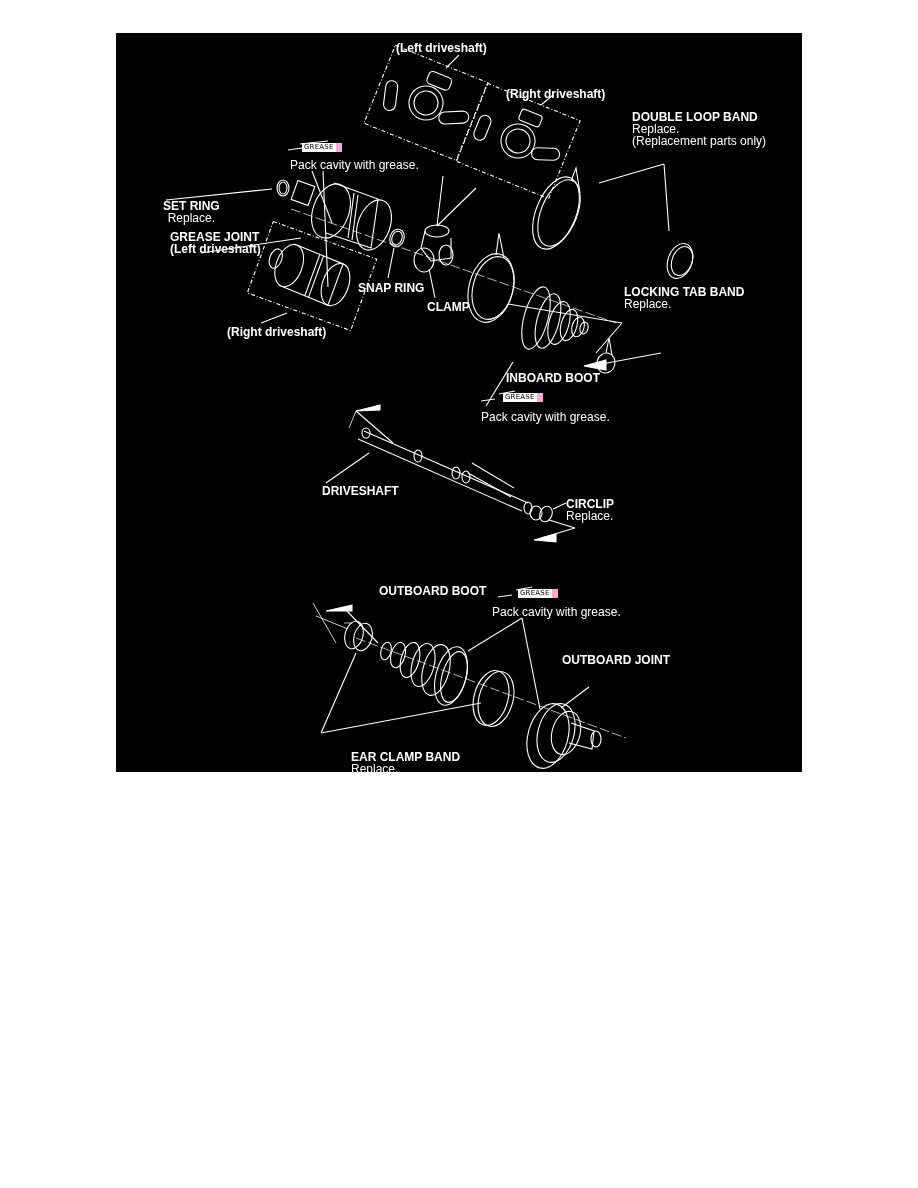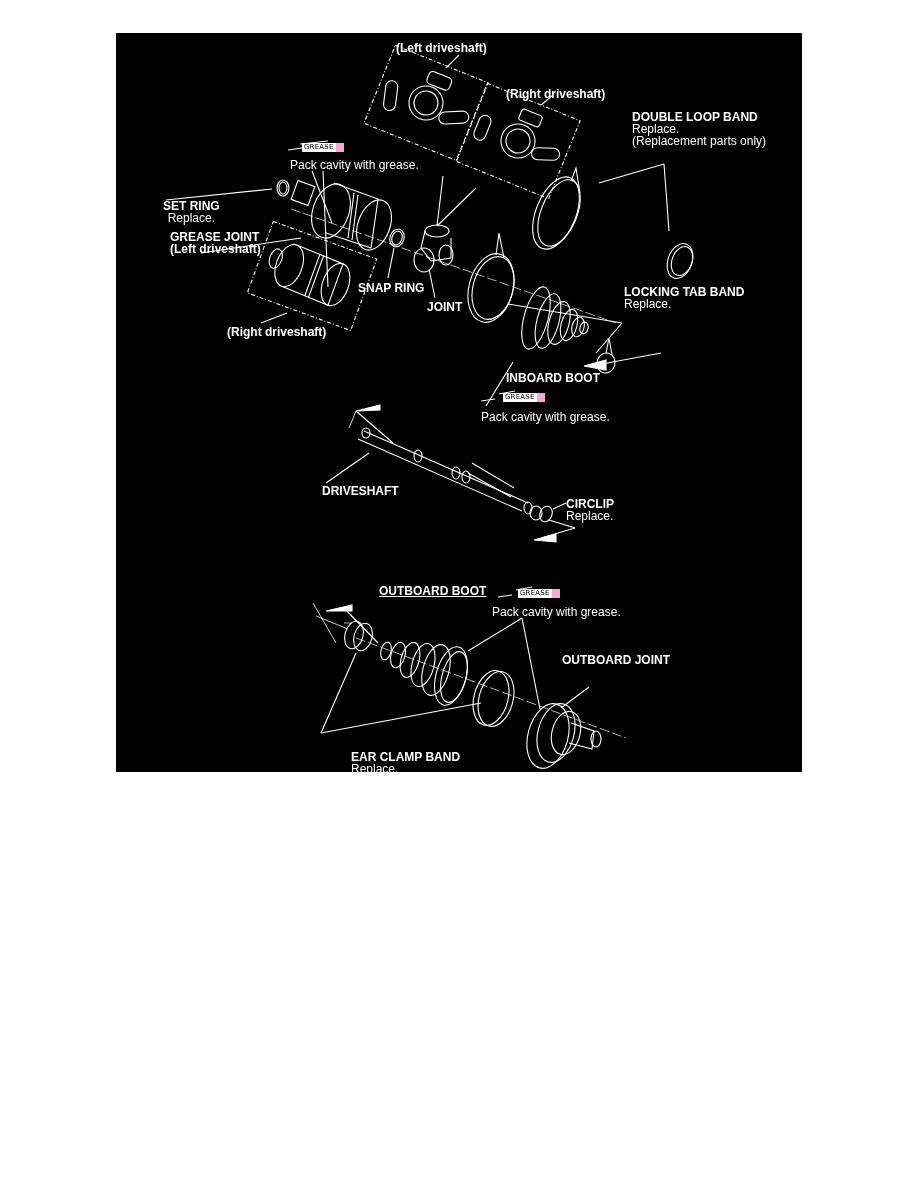--- a/index.html
+++ b/index.html
@@ -3,21 +3,21 @@
   <meta charset="utf-8">
   <style>
     html, body { margin: 0; padding: 0; background: #ffffff; }
     body { width: 918px; height: 1188px; position: relative; overflow: hidden; font-family: "Liberation Sans", sans-serif; }
     .panel { position: absolute; left: 116px; top: 33px; width: 686px; height: 739px; background: #000000; }
     .panel svg.art { position: absolute; left: 0; top: 0; width: 686px; height: 739px; }
     .lbl { position: absolute; color: #ffffff; font-size: 12px; line-height: 12px; white-space: nowrap; }
     .lbl b { font-weight: bold; display: block; }
     .lbl span { display: block; font-weight: normal; }
     .grease { position: absolute; }
-    .grease-tag { position: absolute; left: 14px; top: 3px; height: 9px; padding: 0 2px; background: #ffffff; color: #000000; font-size: 7px; line-height: 9px; font-family: "DejaVu Sans", sans-serif; letter-spacing: 0.2px; border-right: 8px solid #f9a8d4; }
+    .grease-tag { position: absolute; left: 14px; top: 3px; height: 9px; padding: 0 2px; background: #ffffff; color: #000000; font-size: 7px; line-height: 9px; font-family: "DejaVu Sans", sans-serif; letter-spacing: 0.2px; border-right: 6px solid #f9a8d4; }
   </style>
 </head>
 <body>
 
 <div class="panel">
   <svg class="art" viewBox="0 0 686 739" fill="none" stroke="#ffffff" stroke-width="1.1">
 
     <g transform="translate(310,70) rotate(22)">
       <rect x="-50" y="-42" width="100" height="84" stroke-dasharray="4 2 1 2"></rect>
       <circle cx="0" cy="0" r="17"></circle>
@@ -206,21 +206,21 @@
 
   <div class="lbl" style="left:54px;top:198px;">
     <b>GREASE JOINT</b>
     <b>(Left driveshaft)</b>
   </div>
 
   <div class="lbl" style="left:242px;top:249px;">
       <b>SNAP RING</b>
     </div>
   <div class="lbl" style="left:311px;top:268px;">
-      <b>JOINT</b>
+      <b>CLAMP</b>
     </div>
   <div class="lbl" style="left:111px;top:293px;">
       <b>(Right driveshaft)</b>
     </div>
 
   <div class="lbl" style="left:508px;top:253px;">
     <b>LOCKING TAB BAND</b>
     <span>Replace.</span>
   </div>
 
@@ -240,21 +240,21 @@
 
   <div class="lbl" style="left:206px;top:452px;">
       <b>DRIVESHAFT</b>
     </div>
 
   <div class="lbl" style="left:450px;top:465px;">
     <b>CIRCLIP</b>
     <span>Replace.</span>
   </div>
 
-  <div class="lbl" style="left:263px;top:552px;text-decoration:underline;">
+  <div class="lbl" style="left:263px;top:552px;">
       <b>OUTBOARD BOOT</b>
     </div>
   <div class="grease" style="left:382px;top:553px;">
     <svg width="60" height="14" stroke="#fff" fill="none">
         <line x1="0" y1="11" x2="14" y2="9"></line>
         <line x1="18" y1="4" x2="34" y2="1"></line>
       </svg>
     <div class="grease-tag" style="left:20px;">GREASE</div>
   </div>
   <div class="lbl" style="left:376px;top:573px;">

